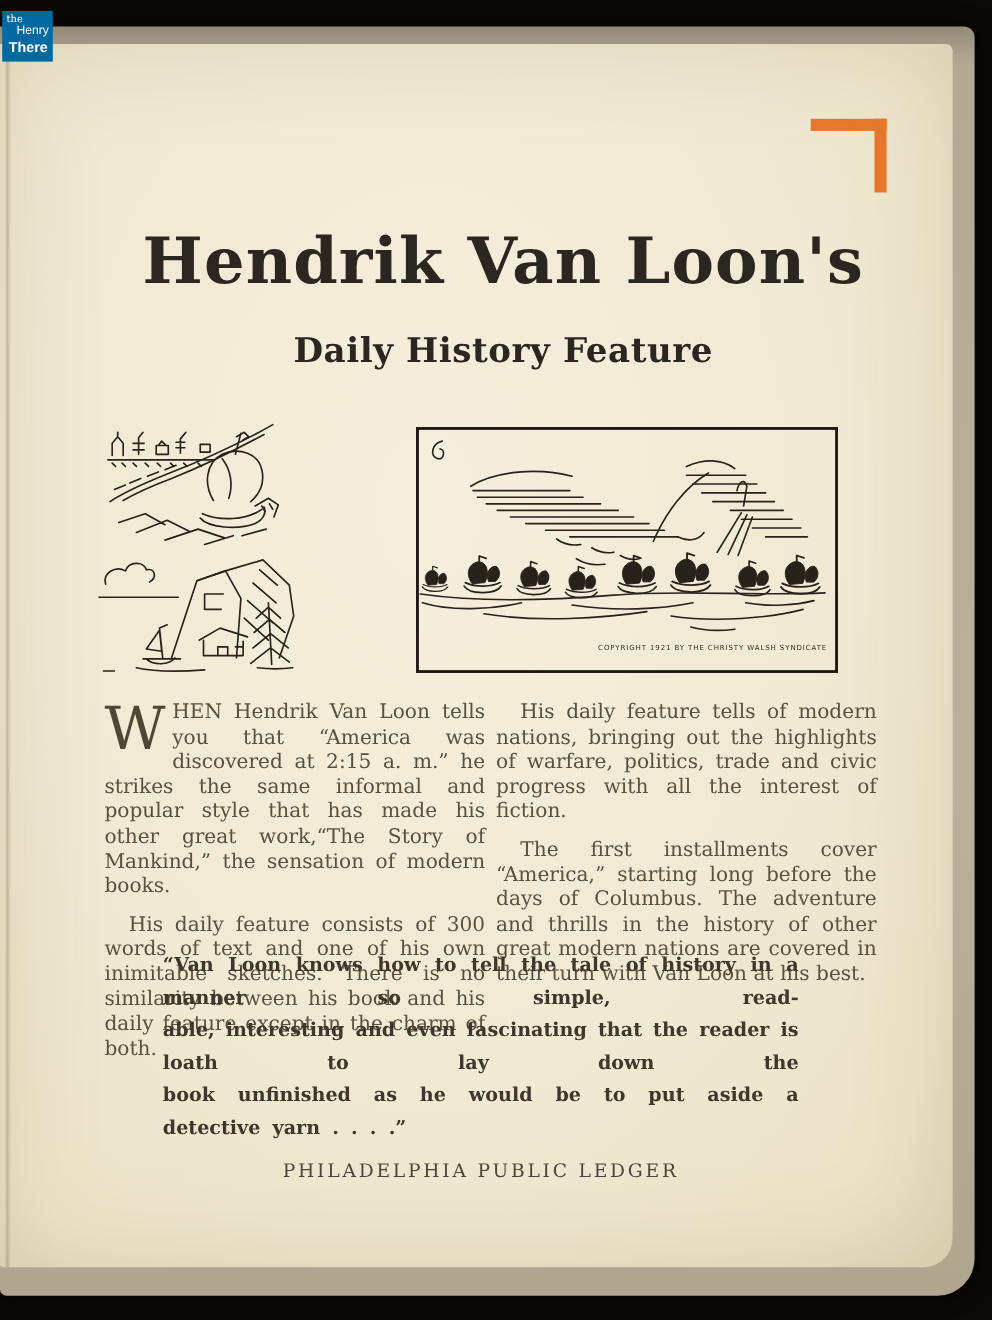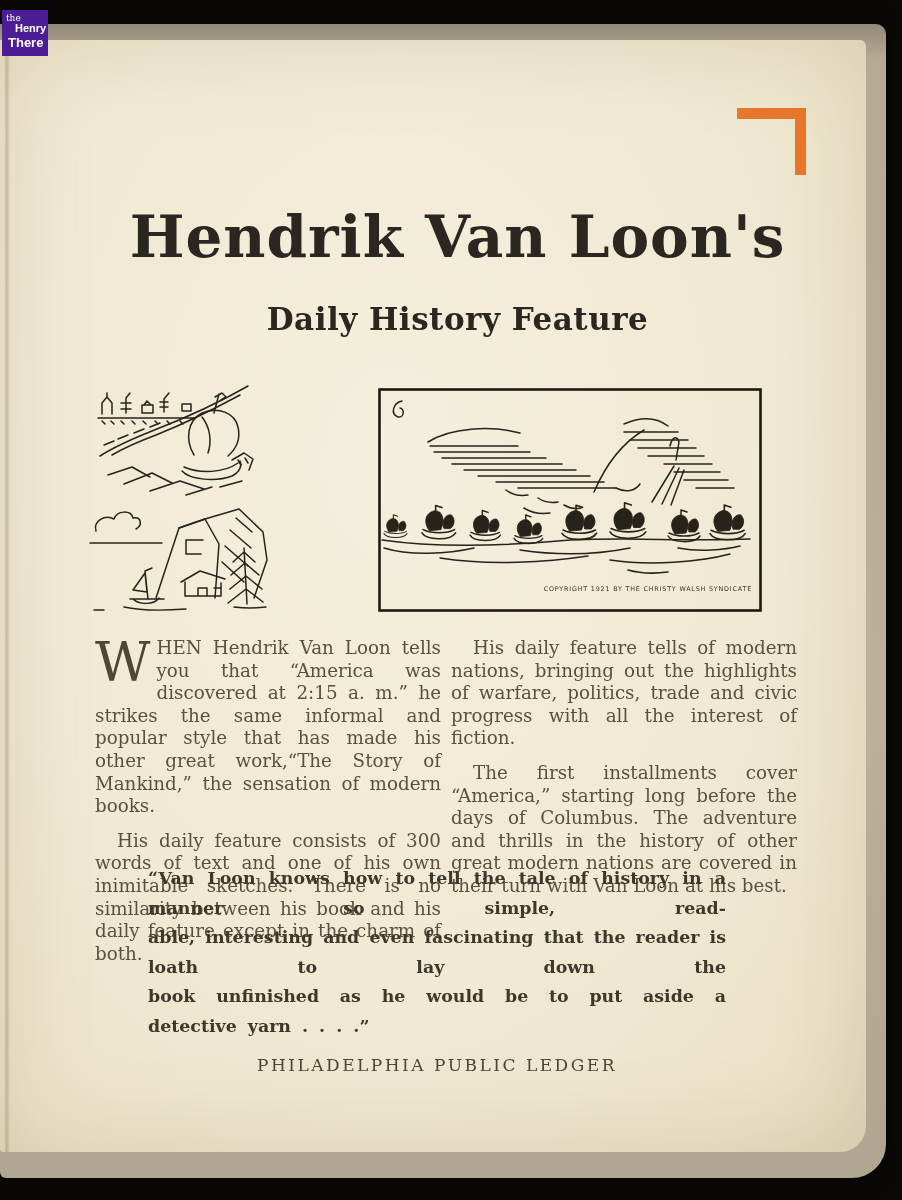--- a/index.html
+++ b/index.html
@@ -27,25 +27,25 @@
     pointer-events:none;
   }
   .page::after { 
     content:''; position:absolute; inset:0; border-radius:inherit; pointer-events:none;
     box-shadow:inset 0 0 90px rgba(150,132,95,0.22);
   }
 
   
   .hf-logo {
     position:absolute; left:2px; top:10px; width:46px; height:46px;
-    background:#4c1d95; color:#fff; z-index:5;
+    background:#0369a1; color:#fff; z-index:5;
     font-family:"Liberation Sans", sans-serif; line-height:1;
   }
   .hf-the  { position:absolute; left:4px;  top:4px;  font-size:9px;  font-family:"DejaVu Serif", serif; }
-  .hf-henry{ position:absolute; left:13px; top:13px; font-size:11px; font-weight:bold; }
+  .hf-henry{ position:absolute; left:13px; top:13px; font-size:11px; font-weight:normal; }
   .hf-ford { position:absolute; left:6px;  top:26px; font-size:13px; font-weight:bold; }
 
   
   .corner-mark {
     position:absolute; left:737px; top:68px; width:69px; height:67px;
     border-top:11px solid #e8772b; border-right:11px solid #e8772b;
     box-sizing:border-box;
   }
 
   .header-block { position:absolute; left:90px; top:163px; width:735px; text-align:center; color:#2b2620; }

